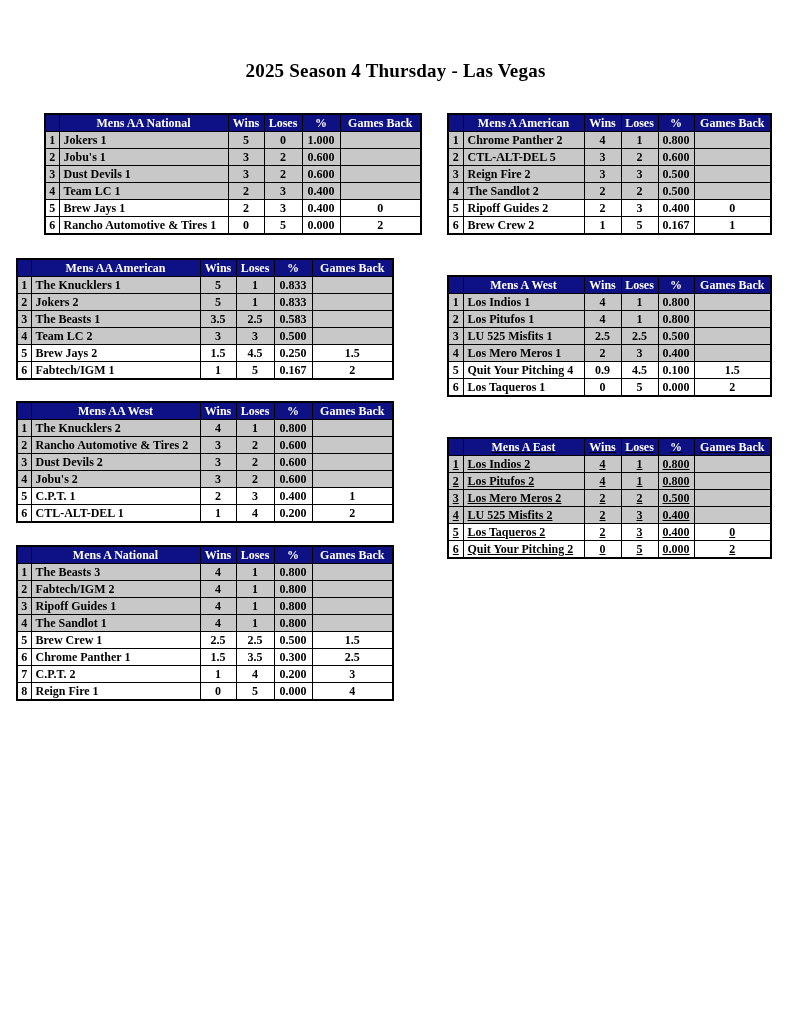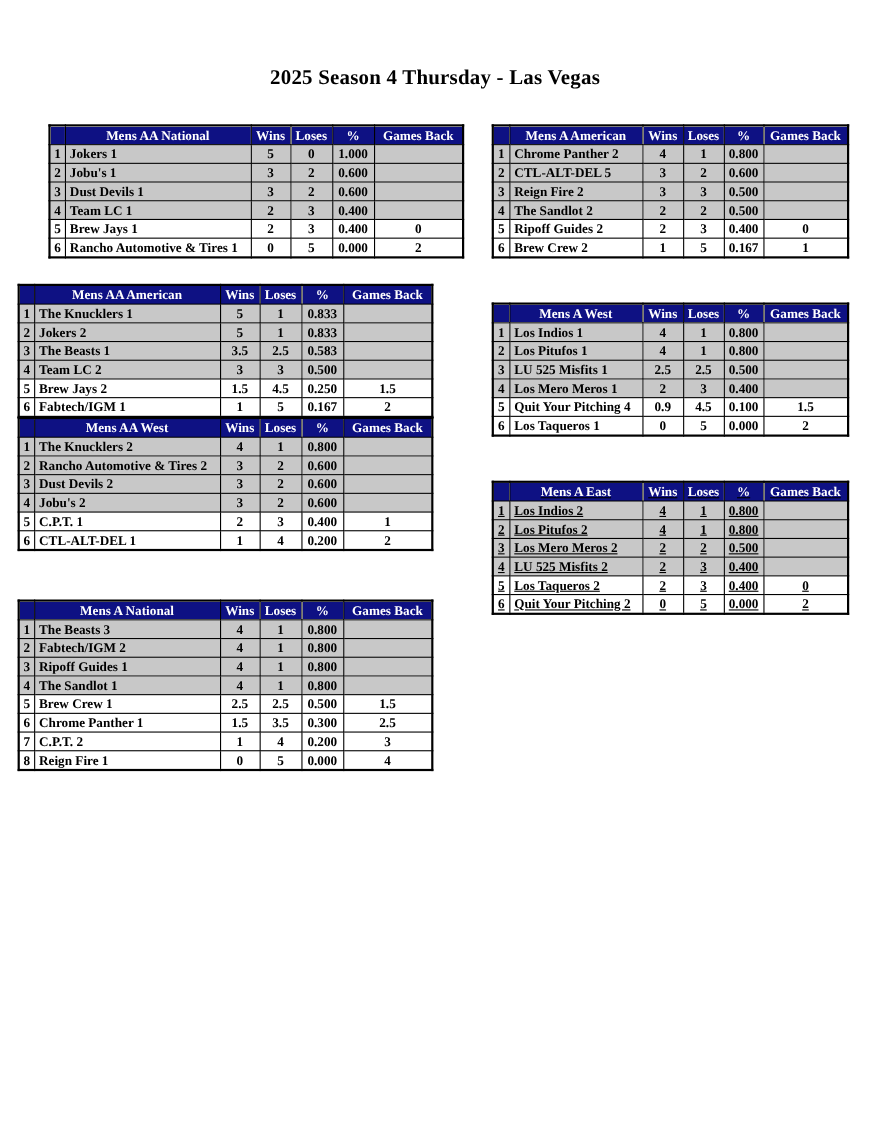--- a/index.html
+++ b/index.html
@@ -19,21 +19,21 @@
     margin: 0;
     text-align: center;
     font-size: 19px;
     font-weight: bold;
     color: #000;
     letter-spacing: 0.2px;
   }
   .standings-table { position: absolute; }
   .pos-t0 { left: 16px;  top: 113px; width: 376px; padding-left: 28px; }
   .pos-t1 { left: 16px;  top: 258px; width: 376px; }
-  .pos-t2 { left: 16px;  top: 379px; width: 312px; }
+  .pos-t2 { left: 16px;  top: 401px; width: 312px; }
   .pos-t3 { left: 16px;  top: 545px; width: 376px; }
   .pos-t4 { left: 447px; top: 113px; width: 323px; }
   .pos-t5 { left: 447px; top: 275px; width: 323px; }
   .pos-t6 { left: 447px; top: 437px; width: 323px; text-decoration: underline; }
 
   table.grid {
     border-collapse: collapse;
     table-layout: fixed;
     width: 100%;
     font-family: "Liberation Serif", "DejaVu Serif", serif;

